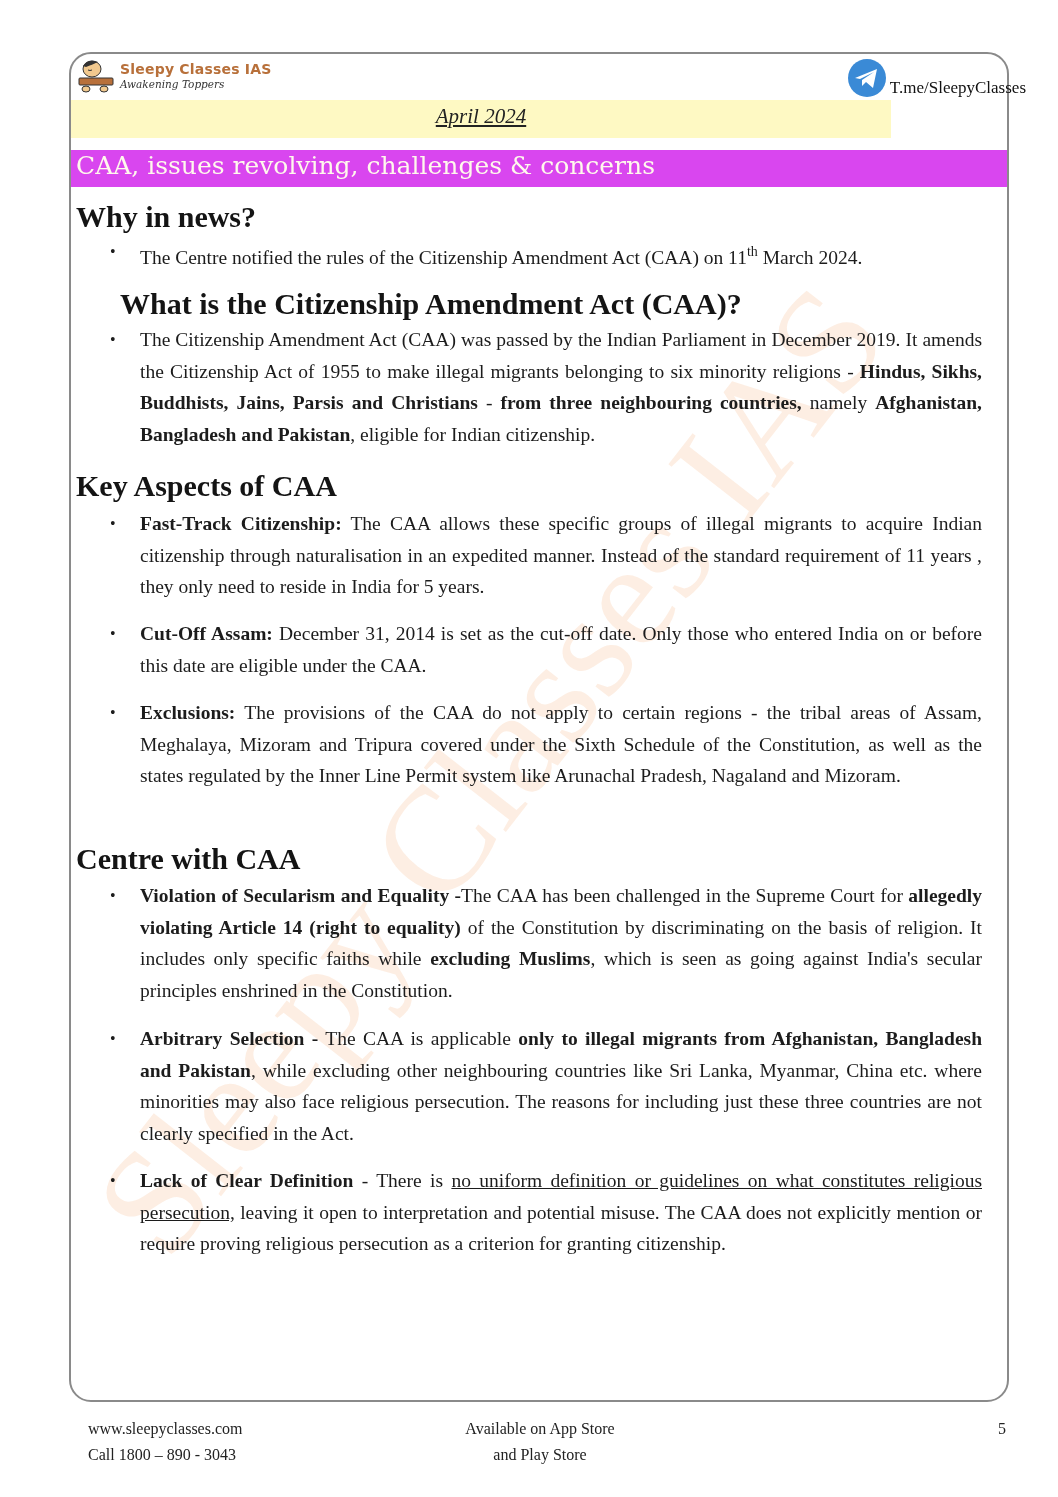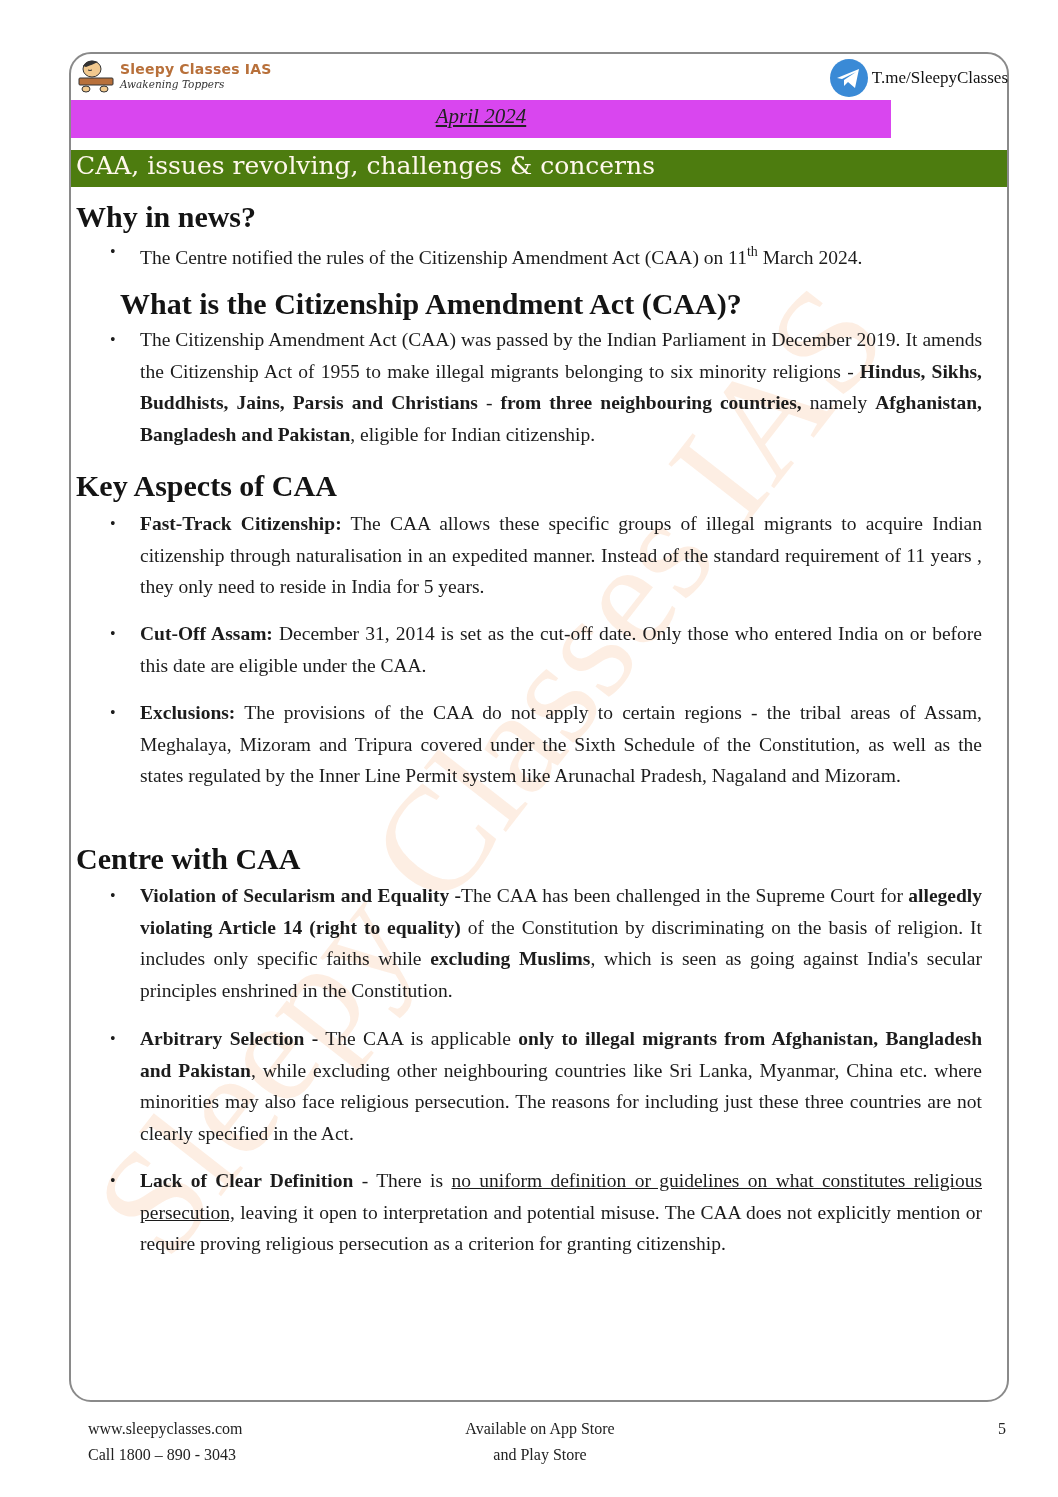--- a/index.html
+++ b/index.html
@@ -13,29 +13,29 @@
                font-family: "Liberation Serif", serif; font-size: 150px; color: rgba(240,120,40,0.13);
                transform: rotate(-52deg); transform-origin: left top; white-space: nowrap;
                pointer-events: none; top: 1180px; }
 
   .logo { position: absolute; left: 76px; top: 56px; display: flex; align-items: center; }
   .logo-mark { width: 40px; height: 40px; margin-right: 4px; }
   .logo-text { display: flex; flex-direction: column; line-height: 1; }
   .logo-title { font-family: "DejaVu Sans", sans-serif; font-weight: bold; font-size: 14px; color: #b8703a; letter-spacing: 0.2px; }
   .logo-sub { font-family: "DejaVu Serif", serif; font-style: italic; font-size: 10.5px; color: #333; margin-top: 3px; }
 
-  .tg { position: absolute; right: 50px; top: 58px; display: flex; align-items: center; }
+  .tg { position: absolute; right: 32px; top: 58px; display: flex; align-items: flex-end; }
   .tg-icon { width: 40px; height: 40px; margin-right: 3px; }
   .tg-text { font-family: "Liberation Serif", serif; font-size: 17px; color: #111; }
 
-  .dateband { position: absolute; left: 71px; top: 100px; width: 820px; height: 38px; background: #d946ef; }
+  .dateband { position: absolute; left: 71px; top: 100px; width: 820px; height: 38px; background: #fef9c3; }
   .date { position: absolute; left: 0; right: 0; top: 4px; text-align: center;
           font-family: "Liberation Serif", serif; font-style: italic; font-size: 21px; text-decoration: underline; color: #222; }
 
-  .banner { position: absolute; left: 71px; top: 150px; width: 936px; height: 37px; background: #4d7c0f; }
+  .banner { position: absolute; left: 71px; top: 150px; width: 936px; height: 37px; background: #d946ef; }
   .banner-text { position: absolute; left: 5px; top: 1px; font-family: "DejaVu Serif", serif; font-size: 25px; color: #fff8ec; white-space: nowrap; }
 
   .content { position: absolute; left: 76px; top: 196px; width: 906px; }
   h2 { margin: 0; font-family: "Liberation Serif", serif; font-weight: bold; font-size: 30px; color: #141414; }
   h2.plain { font-weight: bold; }
   ul { margin: 0; padding: 0; list-style: none; }
   li { position: relative; padding-left: 64px; font-family: "Liberation Serif", serif; font-size: 19.5px;
        line-height: 31.7px; text-align: justify; color: #1c1c1c; }
   li .bullet { position: absolute; left: 34px; top: 0; font-size: 16px; }
   b { font-weight: bold; }

